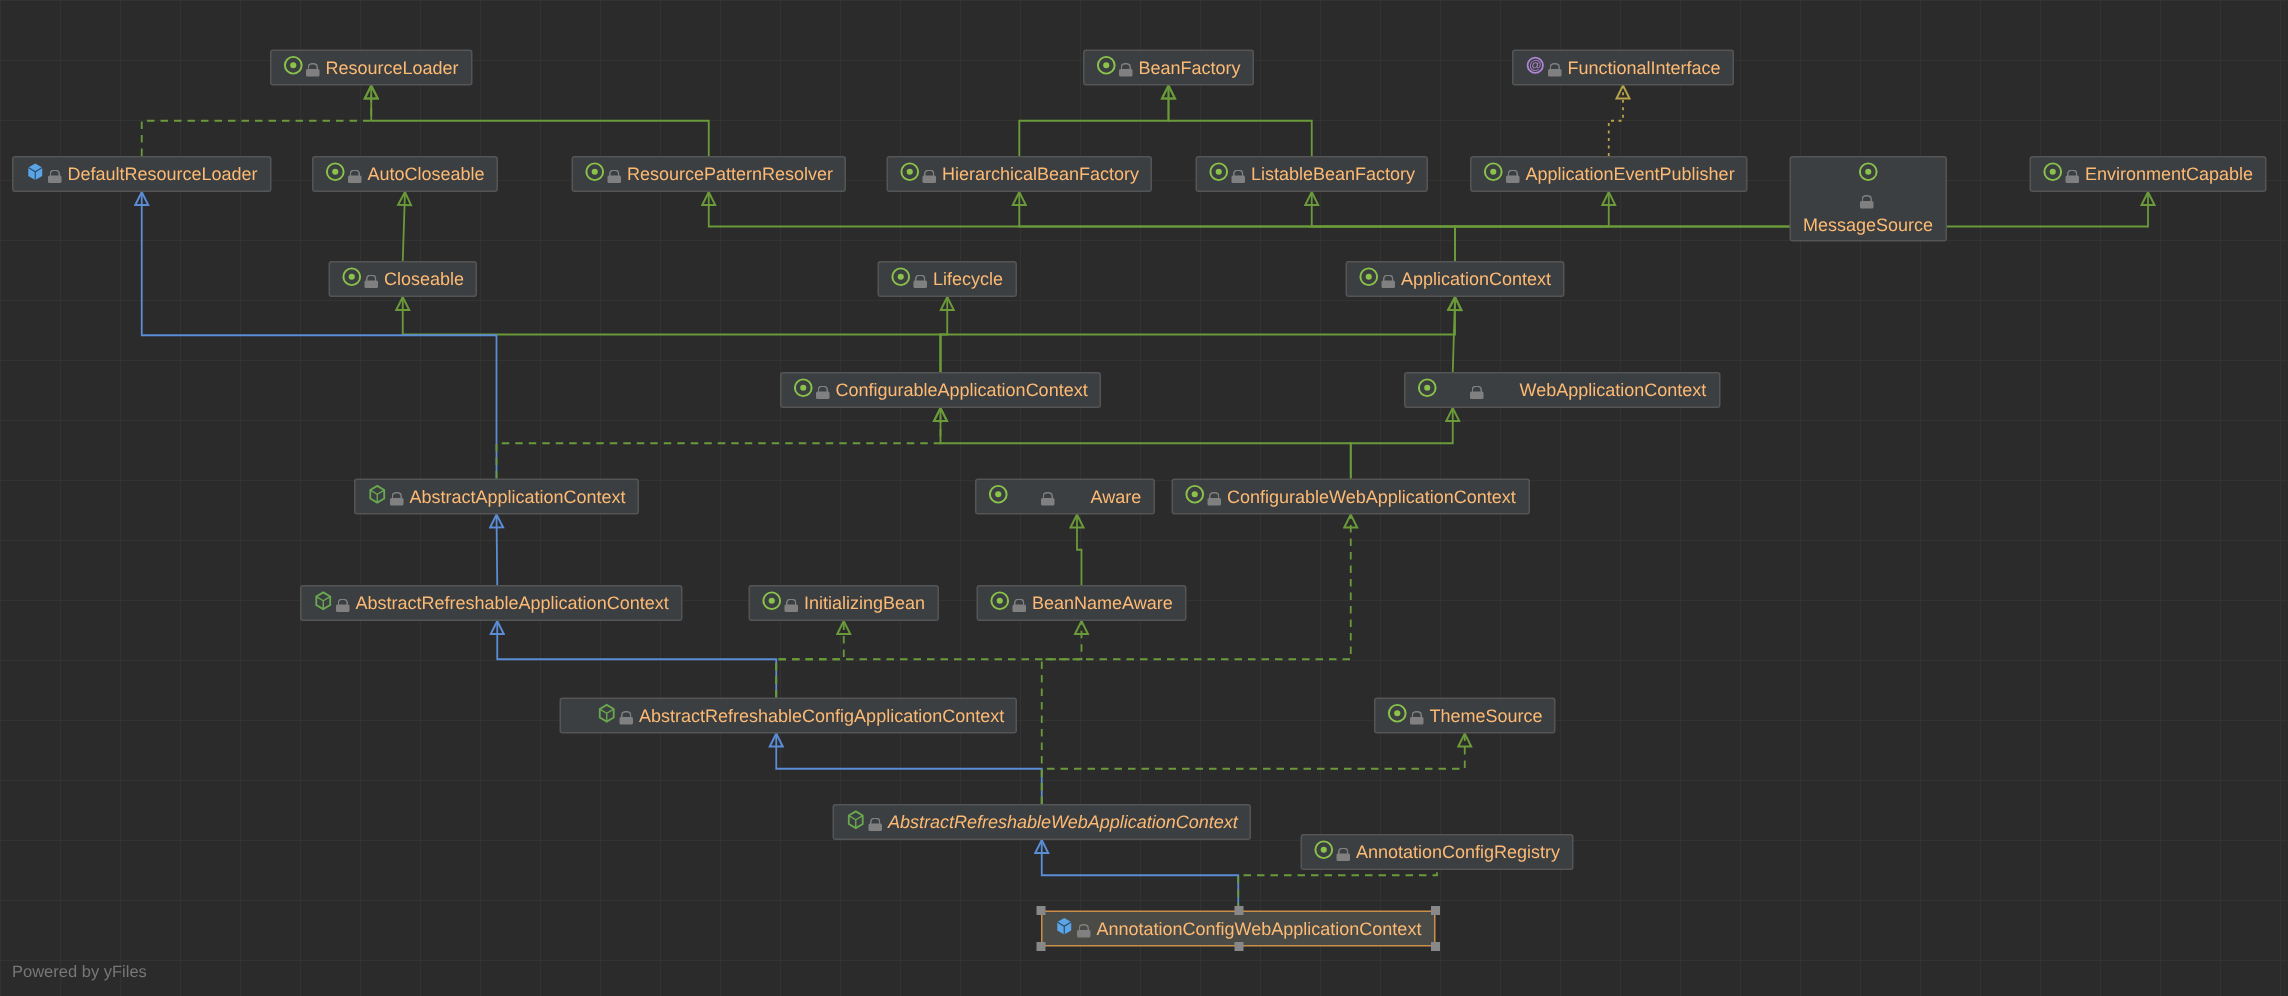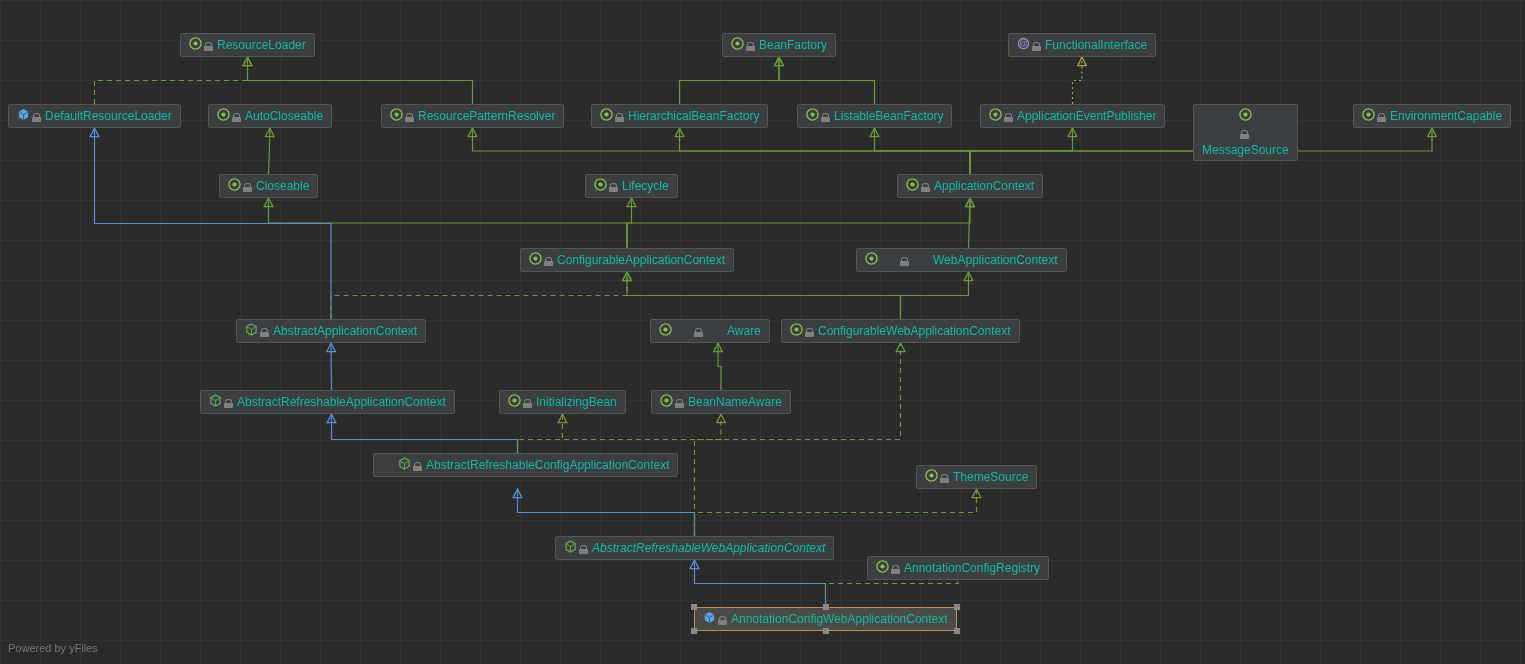--- a/index.html
+++ b/index.html
@@ -10,21 +10,21 @@
   .node{position:absolute;display:flex;align-items:center;gap:4px;
     background:#3c3f41;border:1px solid #555;border-radius:2px;
     padding:3px 8px;font-size:12px;color:#bbb;white-space:nowrap}
   .node.sel{border:1px solid #c98f4a;background:#4a4a46}
   .handle{position:absolute;width:6px;height:6px;background:#888}
   .ico{width:13px;height:13px;display:inline-block;flex:0 0 13px}
   .lock{position:relative;width:9px;height:9px;display:inline-block;margin-left:-2px;margin-top:2px}
   .lock::before{content:"";position:absolute;top:0;left:1px;width:5px;height:4px;border:1px solid #808080;border-bottom:none;border-radius:3px 3px 0 0}
   .lock::after{content:"";position:absolute;bottom:0;left:0;width:9px;height:5px;background:#808080;border-radius:1px}
   .footer{position:absolute;left:8px;bottom:10px;color:#777;font-size:11px}
-  .label{color:#14b8a6;user-select:none}
+  .label{color:#fdba74;user-select:none}
 </style>
 </head>
 <body>
 
 <div class="canvas">
   <svg class="edges">
     <defs>
       <marker id="arr-blue" viewBox="0 0 10 10" refX="9" refY="5" markerWidth="9" markerHeight="9" orient="auto-start-reverse">
         <path d="M1,1 L9,5 L1,9 Z" fill="none" stroke="#5b8dd6" stroke-width="1.2"></path>
       </marker>
@@ -182,21 +182,21 @@
         <span class="label">ApplicationContext</span>
       </div>
       <div class="node" style="left: 520px; top: 248px;">
         <span><svg class="ico" viewBox="0 0 14 14">
             <circle cx="7" cy="7" r="6" fill="none" stroke="#8bc34a" stroke-width="1.4"></circle>
             <circle cx="7" cy="7" r="2.2" fill="#8bc34a"></circle>
           </svg></span>
         <span class="lock"></span>
         <span class="label">ConfigurableApplicationContext</span>
       </div>
-      <div class="node" style="left: 856px; top: 248px; gap: 24px;">
+      <div class="node" style="left: 936px; top: 248px; gap: 24px;">
         <span><svg class="ico" viewBox="0 0 14 14">
             <circle cx="7" cy="7" r="6" fill="none" stroke="#8bc34a" stroke-width="1.4"></circle>
             <circle cx="7" cy="7" r="2.2" fill="#8bc34a"></circle>
           </svg></span>
         <span class="lock"></span>
         <span class="label">WebApplicationContext</span>
       </div>
       <div class="node" style="left: 236px; top: 319px;">
         <span><svg class="ico" viewBox="0 0 14 14">
             <path d="M7 1 L12 4 L12 10 L7 13 L2 10 L2 4 Z" fill="none" stroke="#6aa84f" stroke-width="1.3"></path>
@@ -238,21 +238,21 @@
         <span class="label">InitializingBean</span>
       </div>
       <div class="node" style="left: 651px; top: 390px;">
         <span><svg class="ico" viewBox="0 0 14 14">
             <circle cx="7" cy="7" r="6" fill="none" stroke="#8bc34a" stroke-width="1.4"></circle>
             <circle cx="7" cy="7" r="2.2" fill="#8bc34a"></circle>
           </svg></span>
         <span class="lock"></span>
         <span class="label">BeanNameAware</span>
       </div>
-      <div class="node" style="left: 373px; top: 453px; padding-left: 24px;">
+      <div class="node" style="left: 373px; top: 465px; padding-left: 24px;">
         <span><svg class="ico" viewBox="0 0 14 14">
             <path d="M7 1 L12 4 L12 10 L7 13 L2 10 L2 4 Z" fill="none" stroke="#6aa84f" stroke-width="1.3"></path>
             <path d="M2 4 L7 7 L12 4 M7 7 L7 13" fill="none" stroke="#6aa84f" stroke-width="1"></path>
           </svg></span>
         <span class="lock"></span>
         <span class="label">AbstractRefreshableConfigApplicationContext</span>
       </div>
       <div class="node" style="left: 916px; top: 465px;">
         <span><svg class="ico" viewBox="0 0 14 14">
             <circle cx="7" cy="7" r="6" fill="none" stroke="#8bc34a" stroke-width="1.4"></circle>

